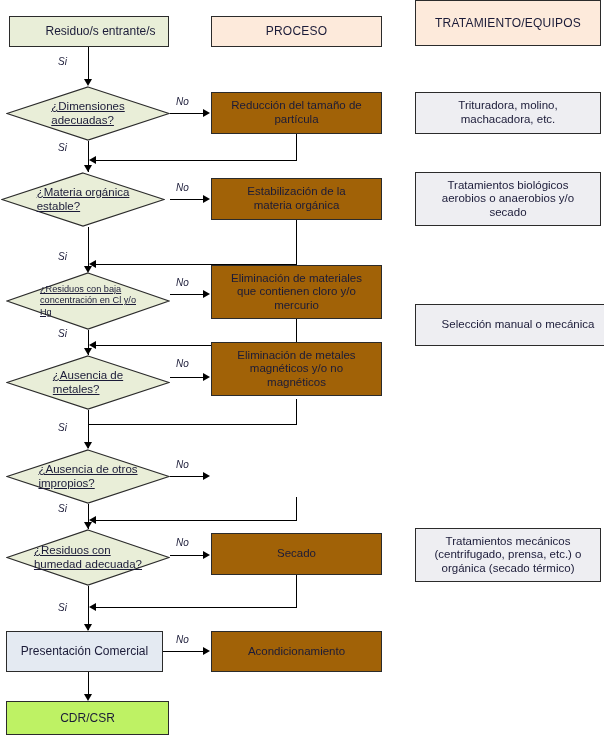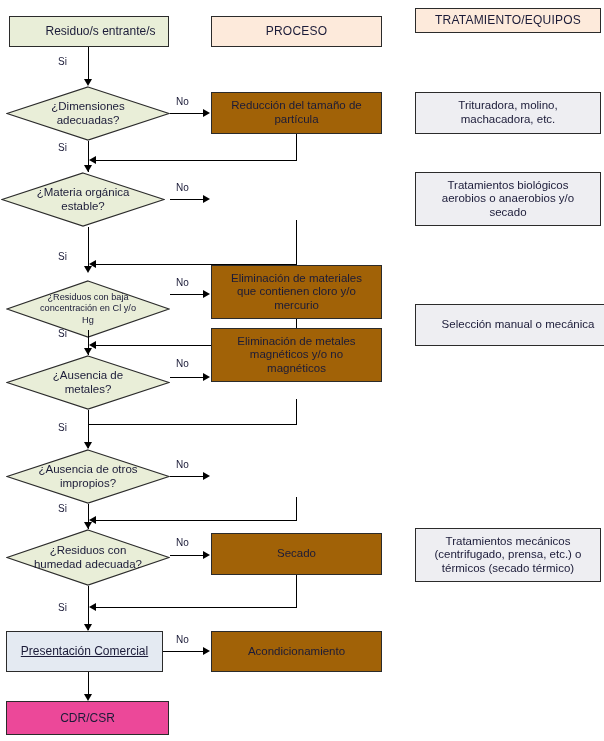--- a/index.html
+++ b/index.html
@@ -38,47 +38,48 @@
     background:#e9eed8;
     font-size:12px;
   }
   .box.process{
     background:#a16207;
   }
   .box.equip{
     background:#eeeef2;
   }
   .box.terminal{
-    background:#ec4899;
+    background:#bef264;
     font-size:12px;
   }
   .box.commercial{
     background:#e4eaf2;
     font-size:12px;
   }
   
   .decision{
     position:absolute;
     display:flex;
     align-items:center;
     justify-content:center;
   }
   .decision .dshape{
     position:absolute;
     left:0;top:0;width:100%;height:100%;
   }
   .decision .dlabel{
     position:relative;
     z-index:2;
-    text-align:center;
+    text-align:left;
     font-size:11.5px;
     line-height:1.16;
     color:#1b1b38;
     white-space:pre-line;
     padding:0 6px;
+    text-decoration:underline;
   }
   .decision.small .dlabel{
     font-size:9.2px;
     line-height:1.22;
   }
   
   .vline,.hline{
     position:absolute;
     background:#000000;
   }
@@ -101,32 +102,33 @@
   .arrow.left{
     border-top:4px solid transparent;
     border-bottom:4px solid transparent;
     border-right:7px solid #000;
   }
   .edgelabel{
     position:absolute;
     font-size:10px;
     color:#1b1b38;
     white-space:nowrap;
+    font-style:italic;
   }
 </style>
 </head>
 <body>
 
 <div id="page">
 
   <div class="box start" style="left:9px;top:16px;width:160px;height:31px;padding-left:27px;">Residuo/s entrante/s</div>
 
   <div class="box header" style="left:211px;top:16px;width:171px;height:31px;">PROCESO</div>
 
-  <div class="box header" style="left:415px;top:8px;width:186px;height:25px;">TRATAMIENTO/EQUIPOS</div>
+  <div class="box header" style="left:415px;top:0;width:186px;height:46px;">TRATAMIENTO/EQUIPOS</div>
 
   <div class="vline" style="left:88px;top:47px;height:34px;"></div>
   <div class="arrow down" style="left:84px;top:79px;"></div>
   <div class="edgelabel" style="left:58px;top:56px;">Si</div>
 
   <div class="decision" style="left:6px;top:86px;width:164px;height:55px;">
     <svg class="dshape" viewBox="0 0 164 55" preserveAspectRatio="none">
       <polygon points="82,1 163,27.5 82,54 1,27.5" fill="#e9eed8" stroke="#2b2b2b" stroke-width="1.2"></polygon>
     </svg>
     <div class="dlabel">¿Dimensiones
@@ -151,37 +153,39 @@
   <div class="arrow down" style="left:84px;top:165px;"></div>
 
   <div class="decision" style="left:1px;top:172px;width:164px;height:55px;">
     <svg class="dshape" viewBox="0 0 164 55" preserveAspectRatio="none">
       <polygon points="82,1 163,27.5 82,54 1,27.5" fill="#e9eed8" stroke="#2b2b2b" stroke-width="1.2"></polygon>
     </svg>
     <div class="dlabel">¿Materia orgánica
 estable?</div>
   </div>
 
+  <div class="box process" style="left:211px;top:178px;width:171px;height:42px;">Estabilización de la
+materia orgánica</div>
 
   <div class="box equip" style="left:415px;top:172px;width:186px;height:54px;">Tratamientos biológicos
 aerobios o anaerobios y/o
 secado</div>
 
   <div class="hline" style="left:170px;top:199px;width:34px;"></div>
   <div class="arrow right" style="left:203px;top:195px;"></div>
   <div class="edgelabel" style="left:176px;top:182px;">No</div>
 
   <div class="vline" style="left:88px;top:227px;height:44px;"></div>
   <div class="edgelabel" style="left:58px;top:251px;">Si</div>
   <div class="vline" style="left:296px;top:220px;height:45px;"></div>
   <div class="hline" style="left:92px;top:264px;width:205px;"></div>
   <div class="arrow left" style="left:89px;top:260px;"></div>
   <div class="arrow down" style="left:84px;top:266px;"></div>
 
-  <div class="decision small" style="left:6px;top:280px;width:164px;height:58px;">
+  <div class="decision small" style="left:6px;top:272px;width:164px;height:58px;">
     <svg class="dshape" viewBox="0 0 164 58" preserveAspectRatio="none">
       <polygon points="82,1 163,29 82,57 1,29" fill="#e9eed8" stroke="#2b2b2b" stroke-width="1.2"></polygon>
     </svg>
     <div class="dlabel">¿Residuos con baja
 concentración en Cl y/o
 Hg</div>
   </div>
 
   <div class="box process" style="left:211px;top:265px;width:171px;height:54px;">Eliminación de materiales
 que contienen cloro y/o
@@ -201,21 +205,21 @@
   <div class="arrow down" style="left:84px;top:348px;"></div>
 
   <div class="decision" style="left:6px;top:355px;width:164px;height:55px;">
     <svg class="dshape" viewBox="0 0 164 55" preserveAspectRatio="none">
       <polygon points="82,1 163,27.5 82,54 1,27.5" fill="#e9eed8" stroke="#2b2b2b" stroke-width="1.2"></polygon>
     </svg>
     <div class="dlabel">¿Ausencia de
 metales?</div>
   </div>
 
-  <div class="box process" style="left:211px;top:328px;width:171px;height:54px;">Eliminación de metales
+  <div class="box process" style="left:211px;top:342px;width:171px;height:54px;">Eliminación de metales
 magnéticos y/o no
 magnéticos</div>
 
 
   <div class="hline" style="left:170px;top:377px;width:34px;"></div>
   <div class="arrow right" style="left:203px;top:373px;"></div>
   <div class="edgelabel" style="left:176px;top:358px;">No</div>
 
   <div class="vline" style="left:88px;top:410px;height:38px;"></div>
   <div class="edgelabel" style="left:58px;top:422px;">Si</div>
@@ -249,34 +253,34 @@
       <polygon points="82,1 163,28.5 82,56 1,28.5" fill="#e9eed8" stroke="#2b2b2b" stroke-width="1.2"></polygon>
     </svg>
     <div class="dlabel">¿Residuos con
 humedad adecuada?</div>
   </div>
 
   <div class="box process" style="left:211px;top:533px;width:171px;height:42px;">Secado</div>
 
   <div class="box equip" style="left:415px;top:528px;width:186px;height:54px;">Tratamientos mecánicos
 (centrifugado, prensa, etc.) o
-térmicos (secado térmico)</div>
+orgánica (secado térmico)</div>
 
   <div class="hline" style="left:170px;top:555px;width:34px;"></div>
   <div class="arrow right" style="left:203px;top:551px;"></div>
   <div class="edgelabel" style="left:176px;top:537px;">No</div>
 
   <div class="vline" style="left:88px;top:586px;height:44px;"></div>
   <div class="edgelabel" style="left:58px;top:602px;">Si</div>
   <div class="vline" style="left:296px;top:575px;height:33px;"></div>
   <div class="hline" style="left:92px;top:607px;width:205px;"></div>
   <div class="arrow left" style="left:89px;top:603px;"></div>
   <div class="arrow down" style="left:84px;top:624px;"></div>
 
-  <div class="box commercial" style="left:6px;top:631px;width:157px;height:41px;text-decoration:underline;">Presentación Comercial</div>
+  <div class="box commercial" style="left:6px;top:631px;width:157px;height:41px;">Presentación Comercial</div>
 
   <div class="box process" style="left:211px;top:631px;width:171px;height:41px;">Acondicionamiento</div>
 
 
   <div class="hline" style="left:163px;top:651px;width:41px;"></div>
   <div class="arrow right" style="left:203px;top:647px;"></div>
   <div class="edgelabel" style="left:176px;top:634px;">No</div>
 
   <div class="vline" style="left:88px;top:672px;height:26px;"></div>
   <div class="arrow down" style="left:84px;top:694px;"></div>

